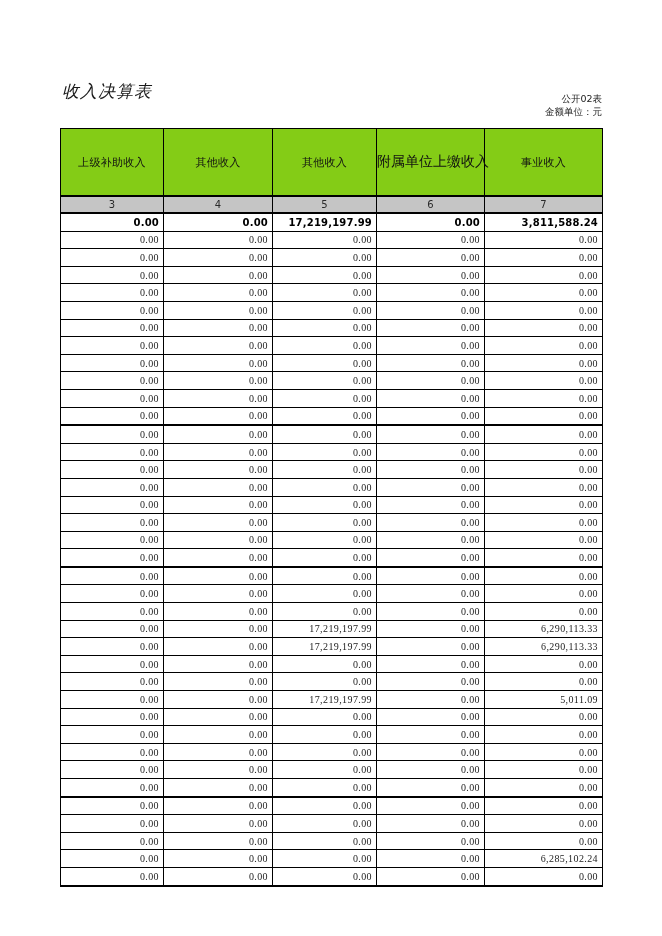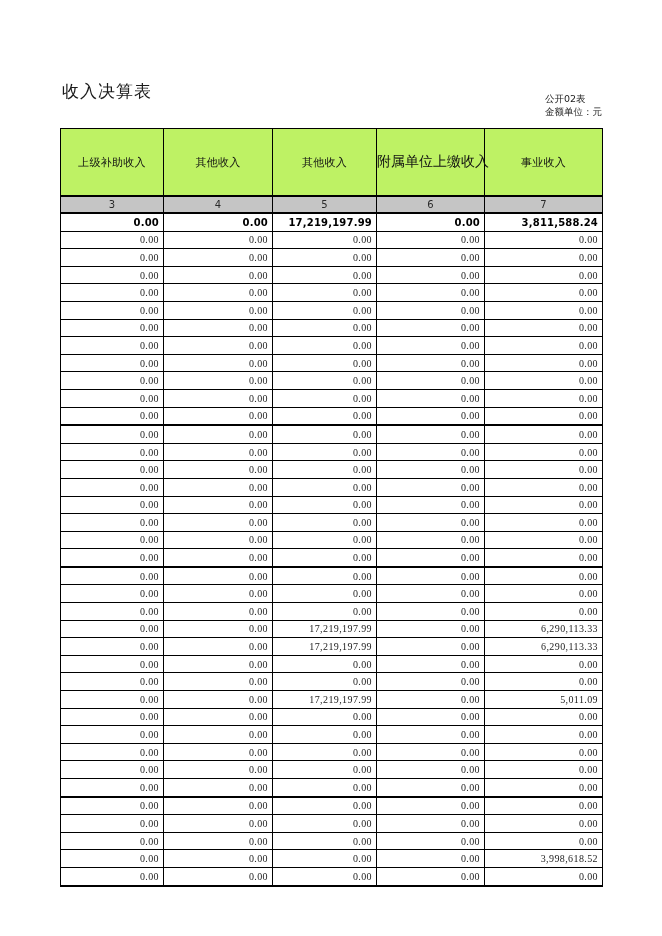--- a/index.html
+++ b/index.html
@@ -18,27 +18,28 @@
 
   .page-title {
     position: absolute;
     left: 62px;
     top: 80px;
     font-size: 17px;
     letter-spacing: 1px;
     color: #1a1a1a;
     font-family: "DejaVu Sans", "Liberation Sans", sans-serif;
     white-space: nowrap;
+    font-style: italic;
   }
 
   .meta-block {
     position: absolute;
     right: 60px;
     top: 93px;
-    text-align: left;
+    text-align: right;
     font-size: 9.5px;
     line-height: 12.5px;
     color: #1a1a1a;
     font-family: "DejaVu Sans", "Liberation Sans", sans-serif;
     white-space: nowrap;
     margin-left: 37px;
   }
 
   .sheet {
     position: absolute;
@@ -63,21 +64,21 @@
   }
 
   
   col.c1 { width: 103px; }
   col.c2 { width: 109px; }
   col.c3 { width: 104px; }
   col.c4 { width: 108px; }
   col.c5 { width: 118px; }
 
   .hdr-title {
-    background: #bef264;
+    background: #84cc16;
     height: 66px;
     text-align: center;
     font-size: 11px;
     font-family: "DejaVu Sans", "Liberation Sans", sans-serif;
     color: #111111;
     letter-spacing: 0.3px;
     white-space: nowrap;
     border-bottom: 2px solid #000 !important;
   }
   .hdr-title.narrow { font-size: 14px; letter-spacing: 0; }
@@ -403,21 +404,21 @@
           <td>0.00</td>
           <td>0.00</td>
           <td>0.00</td>
           <td>0.00</td>
         </tr>
         <tr class="drow">
           <td>0.00</td>
           <td>0.00</td>
           <td>0.00</td>
           <td>0.00</td>
-          <td>3,998,618.52</td>
+          <td>6,285,102.24</td>
         </tr>
         <tr class="drow lastrow">
           <td>0.00</td>
           <td>0.00</td>
           <td>0.00</td>
           <td>0.00</td>
           <td>0.00</td>
         </tr>
       </tbody>
   </table>

